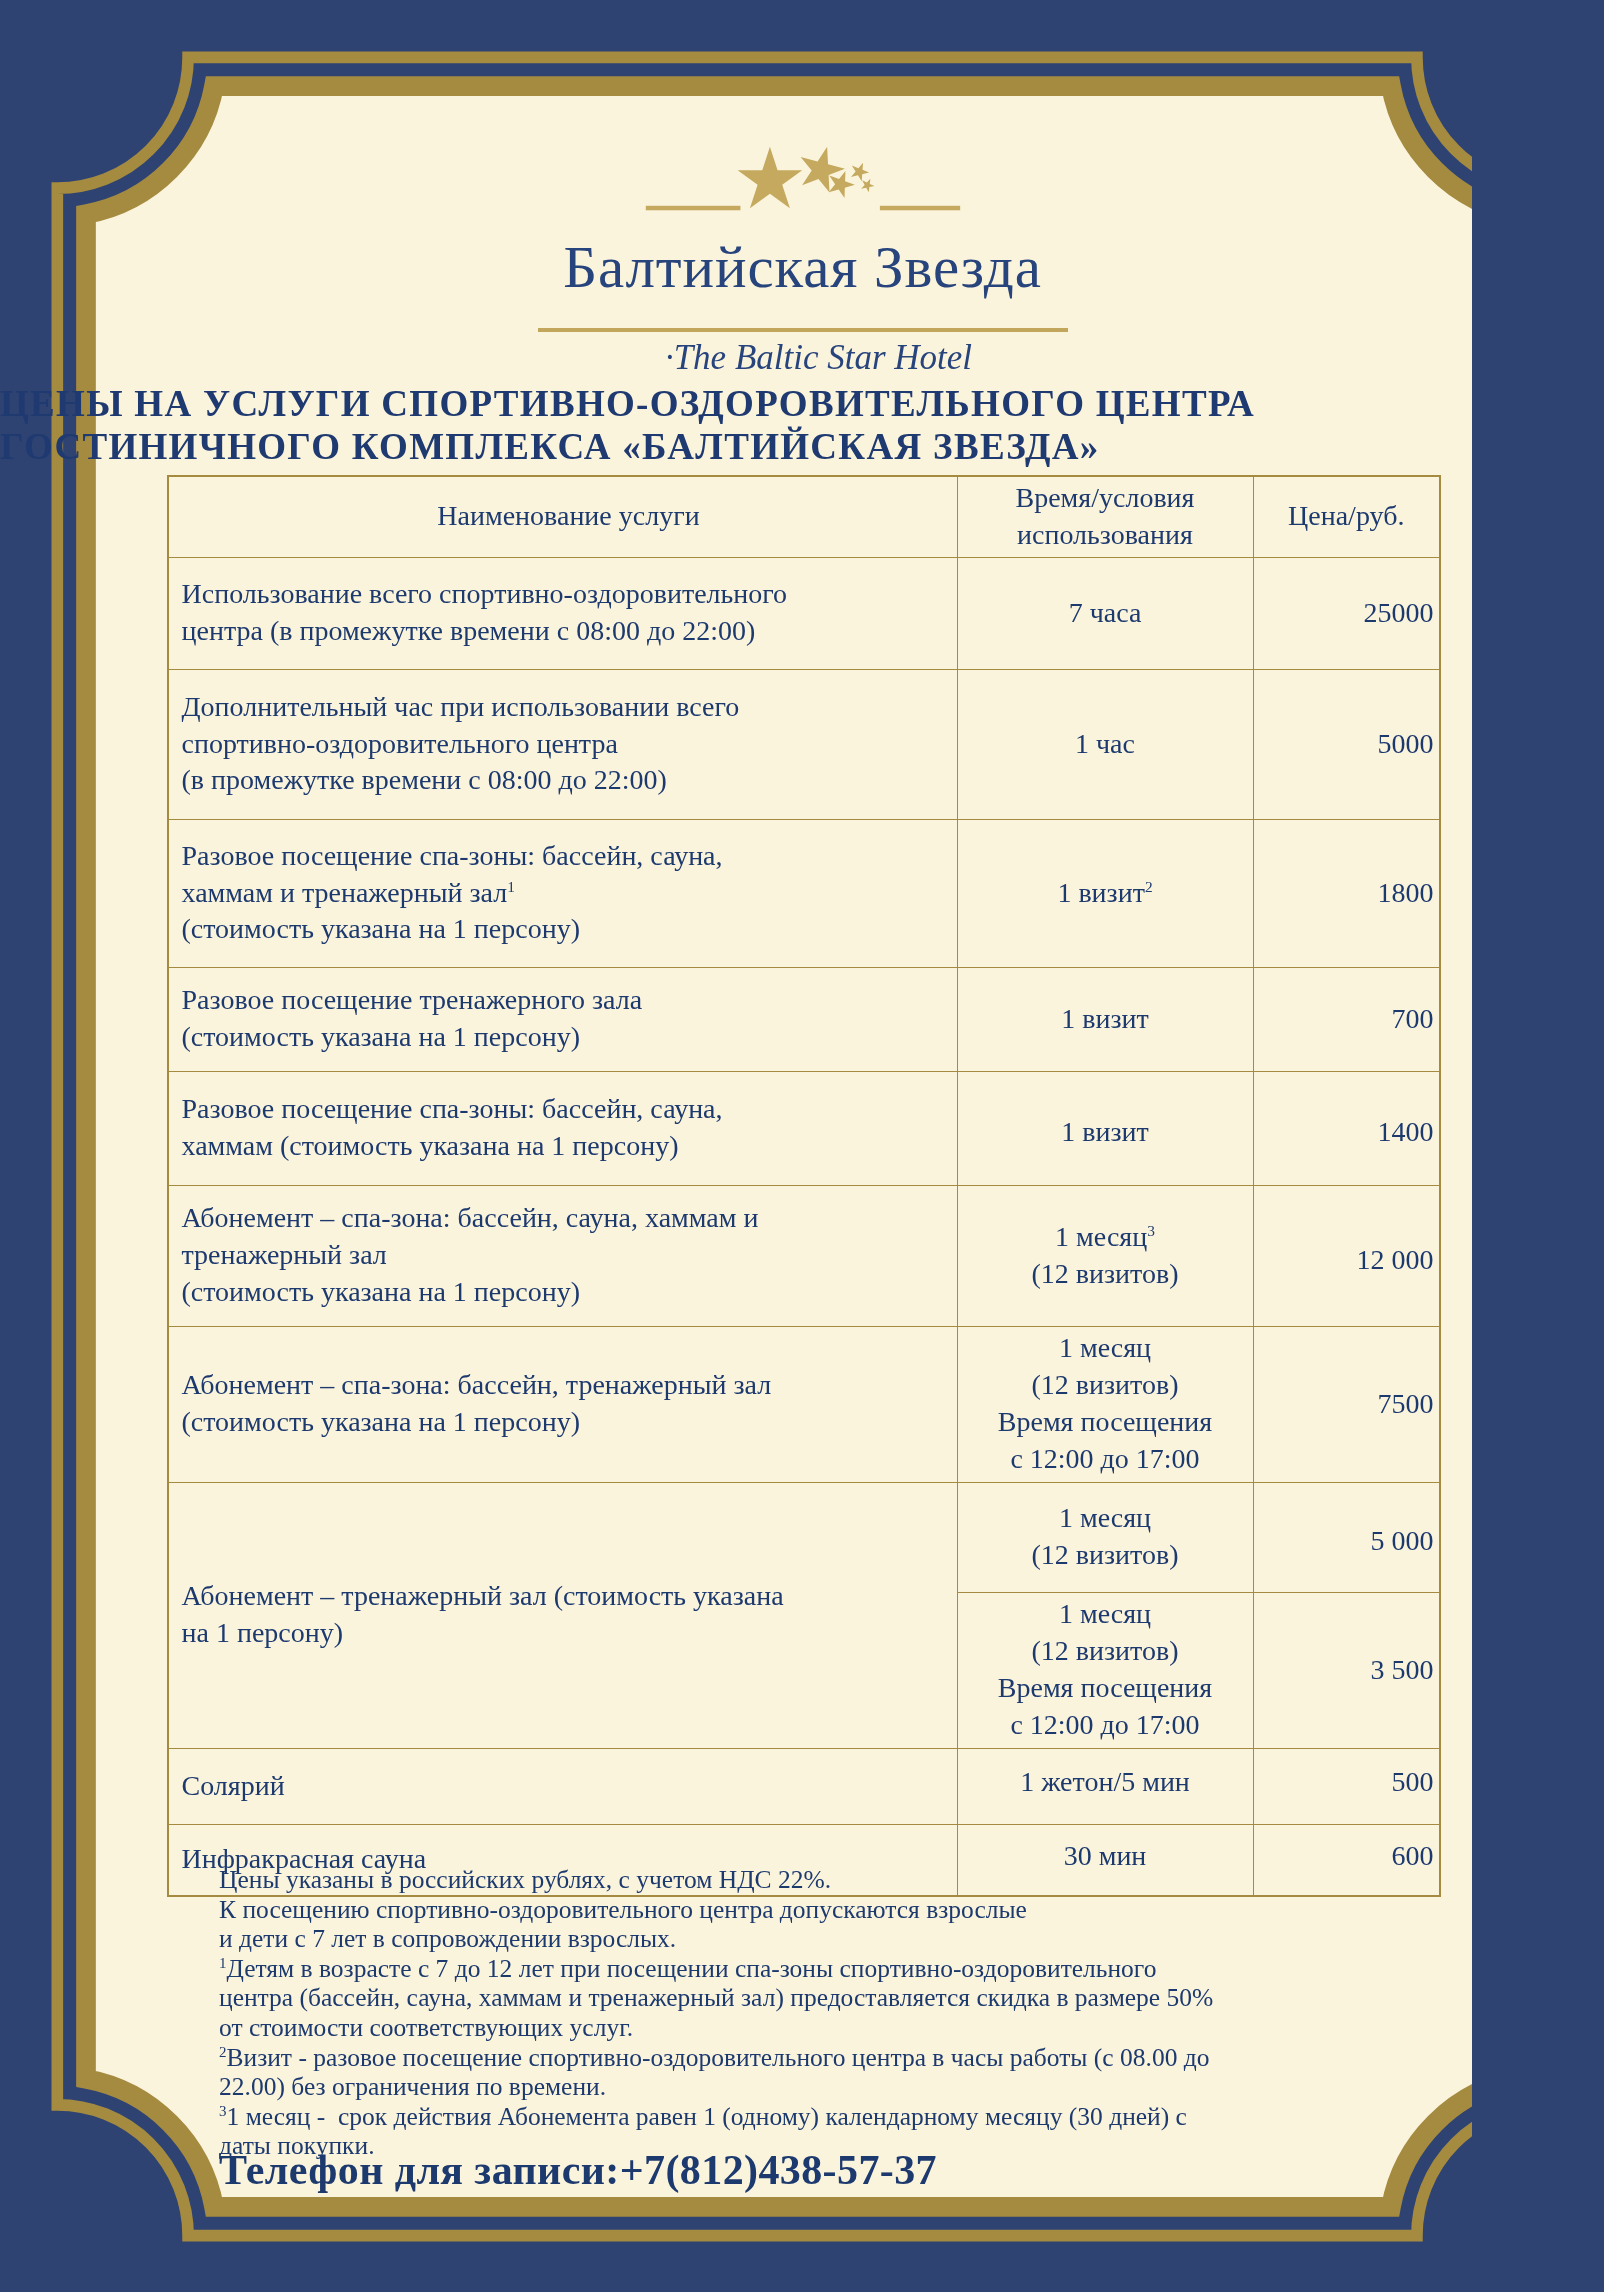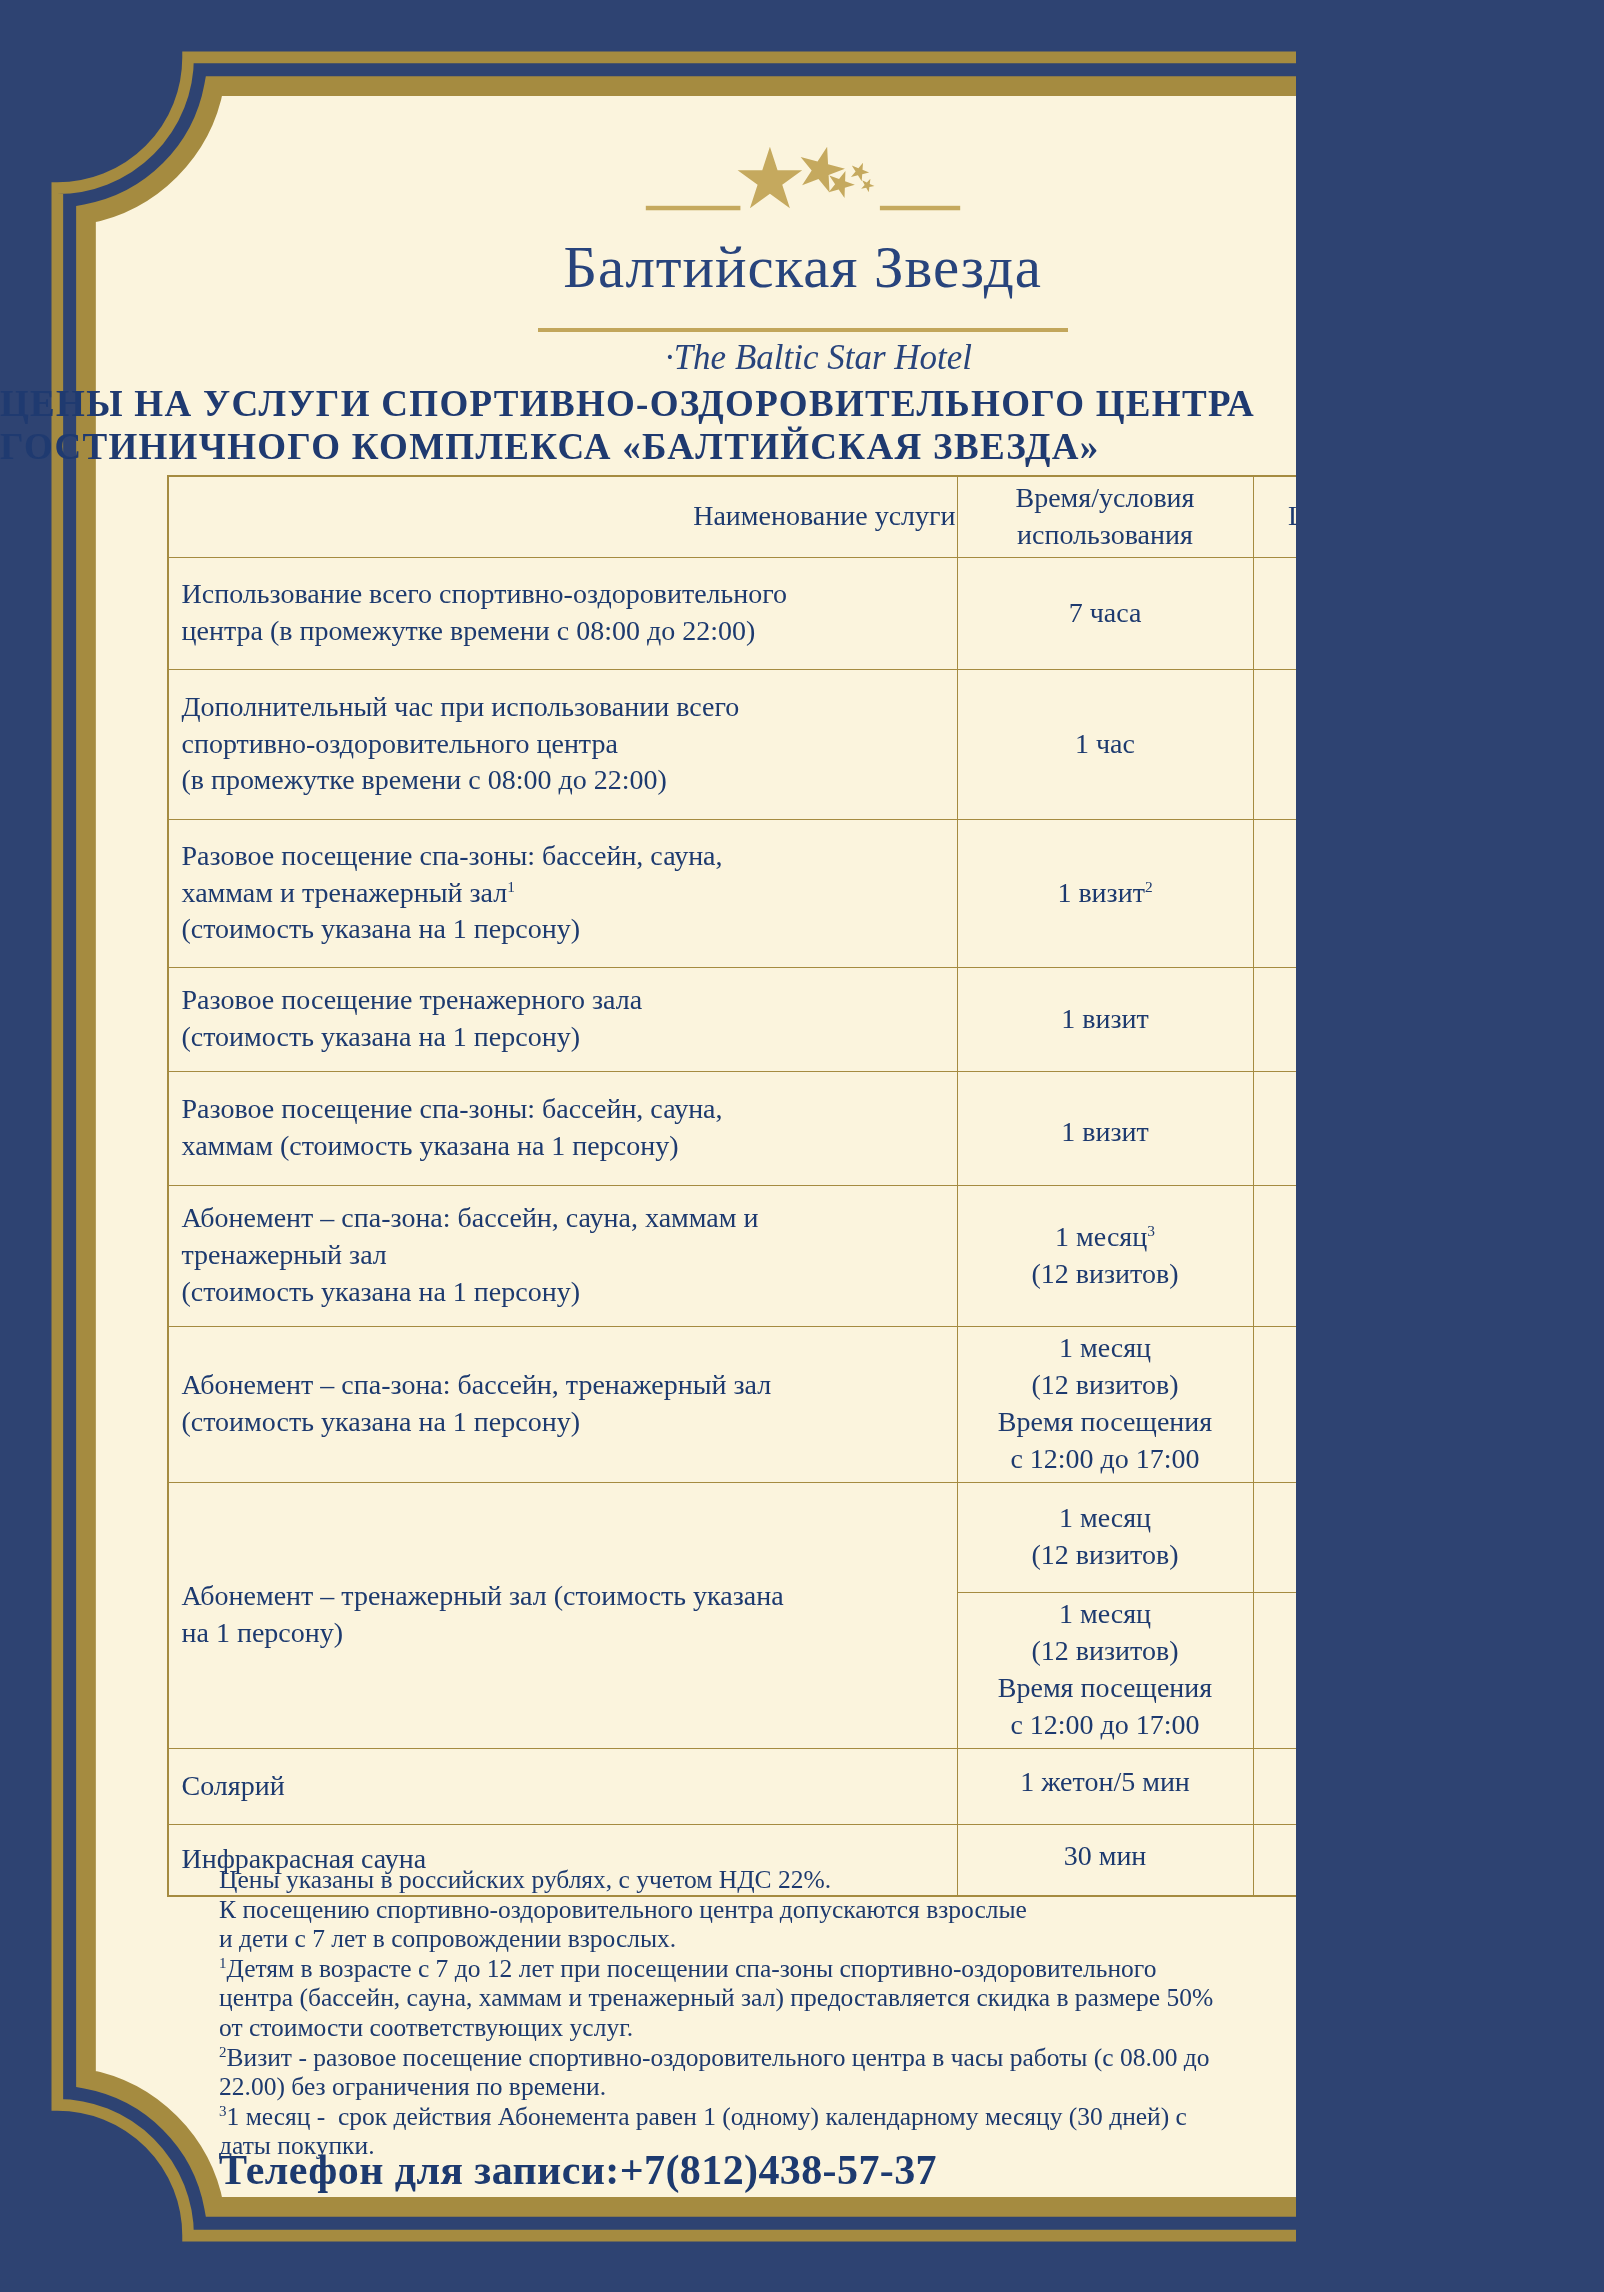--- a/index.html
+++ b/index.html
@@ -2,21 +2,21 @@
 <html style="font-size:14.3px"><head>
 <meta charset="utf-8">
 <style>
   html,body { margin:0; padding:0; }
   body {
     width:1605px; height:2293px;
     background:#2e4372;
     font-family:"Liberation Serif","DejaVu Serif",serif;
     color:#1d3a6f;
   }
-  .sheet { position:relative; width:1296px; height:2293px; overflow:hidden; }
+  .sheet { position:relative; width:1430px; height:2293px; overflow:hidden;padding-left:42px; }
   .frame { position:absolute; left:0; top:0; }
   .content { position:absolute; left:0; top:0; width:1605px; height:2293px; }
 
   
   .logo-stars { position:absolute; top:145px; left:50%; transform:translateX(-50%); }
   .logo-title {
     position:absolute; top:222px; left:0; width:100%;
     text-align:center; font-size:59px; line-height:1.55;
     color:#28447c; letter-spacing:0.9px;
   }
@@ -44,21 +44,21 @@
     border-collapse:collapse; table-layout:fixed;
   }
   .price-table td, .price-table th {
     border:1.8px solid #a58b40; font-size:28px; line-height:1.32;
     vertical-align:middle; font-weight:normal; color:#1d3a6f;
   }
   .price-table { border:2.7px solid #a58b40; }
   .cell-name  { text-align:left; padding:5.4px 9px 5.4px 12.5px; white-space:pre-line; }
   .cell-time  { text-align:center; padding:3.6px 5.4px; white-space:pre-line; }
   .cell-price { text-align:right; padding:3.6px 5.4px; white-space:pre-line;margin-left:44px; }
-  .th-name { text-align:right; padding-left:12.5px; font-size:29px;margin-top:24px; }
+  .th-name { text-align:center; padding-left:12.5px; font-size:29px;margin-top:24px; }
   .th-mid  { text-align:center; white-space:pre-line; font-size:29px; }
   .v-top    { vertical-align:top; padding-top:5.4px; }
   .v-bottom { vertical-align:bottom; padding-bottom:10.7px; }
   sup { font-size:0.55em; vertical-align:super; line-height:0; }
 
   
   .notes { position:absolute; left:219px; top:1865px; font-size:25.5px; line-height:29.6px; color:#1d3a6f; }
   .note-line { white-space:pre-wrap; }
   .note-line sup { font-size:15px; }
 

